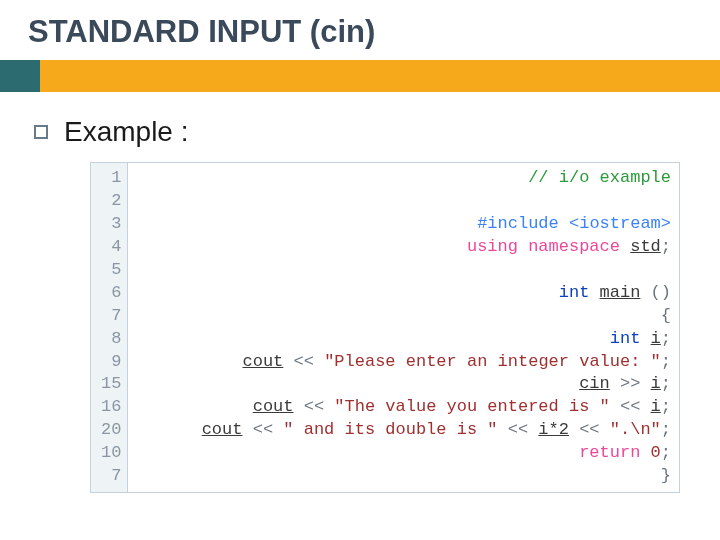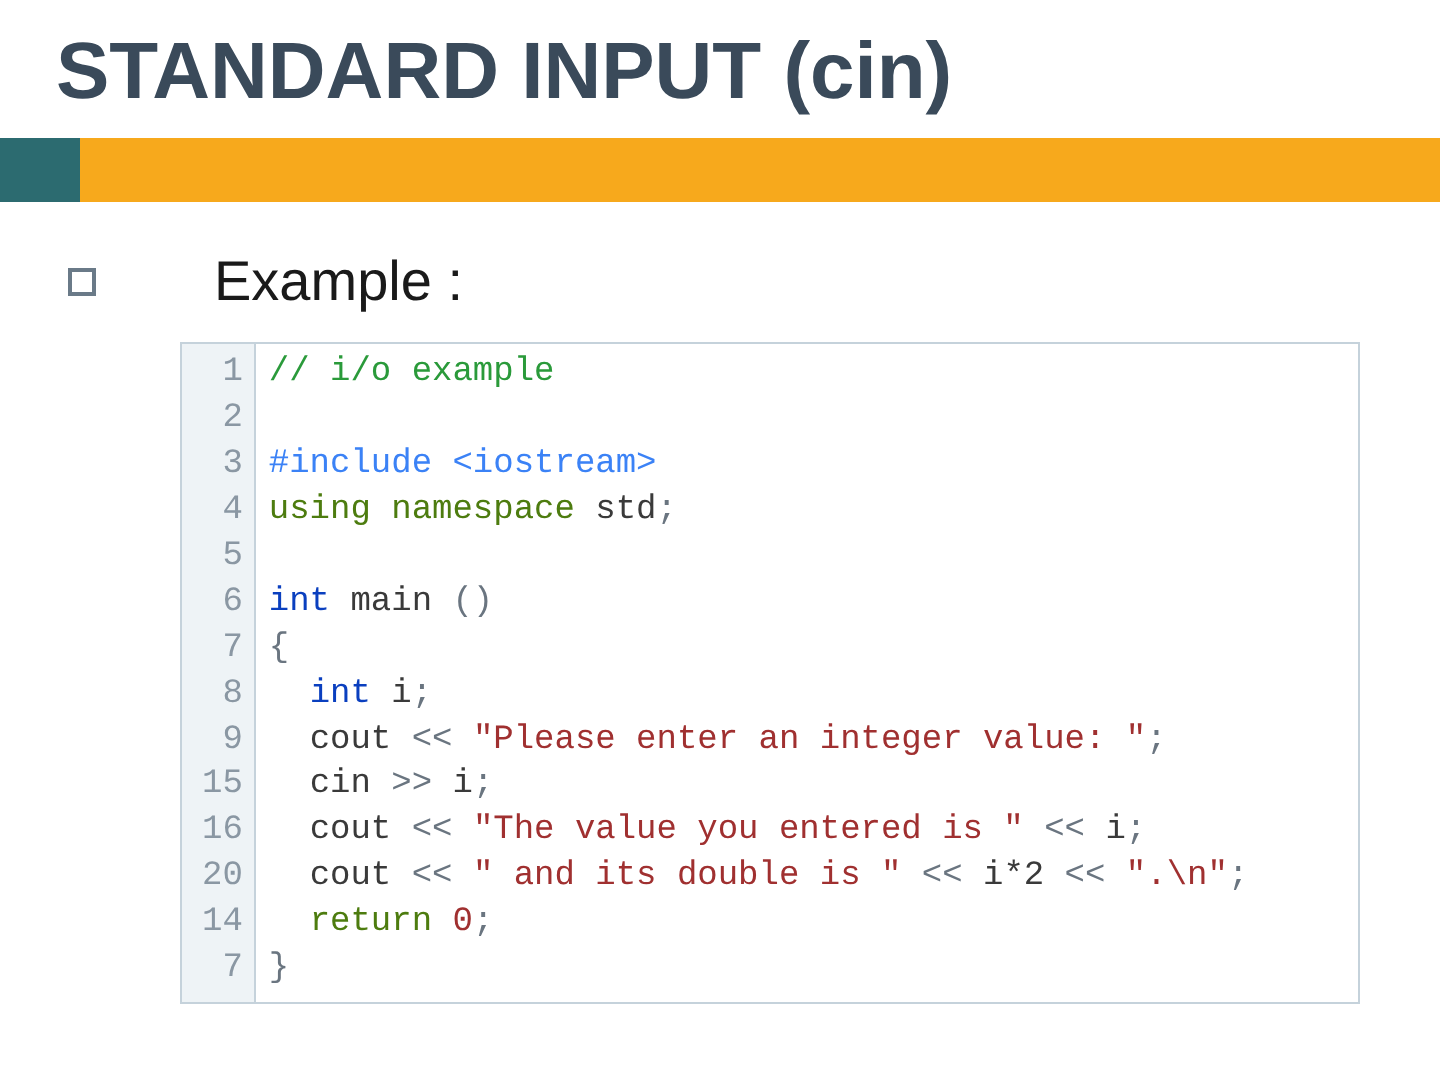--- a/index.html
+++ b/index.html
@@ -4,36 +4,35 @@
 <style>
   * { box-sizing: border-box; margin: 0; padding: 0; }
   body {
     width: 720px;
     height: 540px;
     background: #fff;
     font-family: Arial, Helvetica, sans-serif;
     overflow: hidden;
   }
   .title {
-    font-size: 40px;
+    font-size: 31px;
     font-weight: bold;
     color: #3a4a5a;
     padding: 14px 28px 10px 28px;
   }
   .ruler {
     height: 32px;
     display: flex;
   }
   .ruler .teal { width: 40px; background: #2c6b70; }
   .ruler .orange { flex: 1; background: #f7a91c; }
   .bullet-row {
     display: flex;
     align-items: center;
     padding: 24px 0 8px 34px;
-    gap: 43px;
   }
   .bullet-row .sq {
     width: 14px;
     height: 14px;
     border: 2px solid #6a7a88;
     margin-right: 16px;
   }
   .bullet-row .txt {
     font-size: 28px;
     color: #1a1a1a;
@@ -54,26 +53,27 @@
     text-align: right;
     padding: 4px 6px 4px 10px;
     border-right: 1px solid #c5d2db;
   }
   .gutter div { min-width: 20px; }
   .source {
     background: #fff;
     padding: 4px 8px 4px 6px;
     white-space: pre;
     flex: 1;
+    text-align: right;
   }
   .cmt   { color: #2a9a3a; }
   .pp    { color: #3b82f6; }
-  .kw    { color: #4d7c0f; }
+  .kw    { color: #ec4899; }
   .ty    { color: #0a3fbf; }
-  .id    { color: #3a3a3a; }
+  .id    { color: #3a3a3a; text-decoration: underline; }
   .pn    { color: #6a7580; }
   .str   { color: #a03030; }
   .num   { color: #a03030; }
 </style>
 </head>
 <body>
 
 <div class="title">STANDARD INPUT (cin)</div>
 
 <div class="ruler">
@@ -93,17 +93,17 @@
     <div>3</div>
     <div>4</div>
     <div>5</div>
     <div>6</div>
     <div>7</div>
     <div>8</div>
     <div>9</div>
     <div>15</div>
     <div>16</div>
     <div>20</div>
-    <div>14</div>
+    <div>10</div>
     <div>7</div>
   </div>
   <div class="source"><div><span class="cmt">// i/o example</span></div><div>&nbsp;</div><div><span class="pp">#include</span><span class="pp"> &lt;iostream&gt;</span></div><div><span class="kw">using</span> <span class="kw">namespace</span> <span class="id">std</span><span class="pn">;</span></div><div>&nbsp;</div><div><span class="ty">int</span> <span class="id">main</span><span class="pn"> ()</span></div><div><span class="pn">{</span></div><div><span>  </span><span class="ty">int</span> <span class="id">i</span><span class="pn">;</span></div><div><span>  </span><span class="id">cout</span><span class="pn"> &lt;&lt; </span><span class="str">"Please enter an integer value: "</span><span class="pn">;</span></div><div><span>  </span><span class="id">cin</span><span class="pn"> &gt;&gt; </span><span class="id">i</span><span class="pn">;</span></div><div><span>  </span><span class="id">cout</span><span class="pn"> &lt;&lt; </span><span class="str">"The value you entered is "</span><span class="pn"> &lt;&lt; </span><span class="id">i</span><span class="pn">;</span></div><div><span>  </span><span class="id">cout</span><span class="pn"> &lt;&lt; </span><span class="str">" and its double is "</span><span class="pn"> &lt;&lt; </span><span class="id">i*2</span><span class="pn"> &lt;&lt; </span><span class="str">".\n"</span><span class="pn">;</span></div><div><span>  </span><span class="kw">return</span><span> </span><span class="num">0</span><span class="pn">;</span></div><div><span class="pn">}</span></div></div>
 </div>
 
 </body></html>

